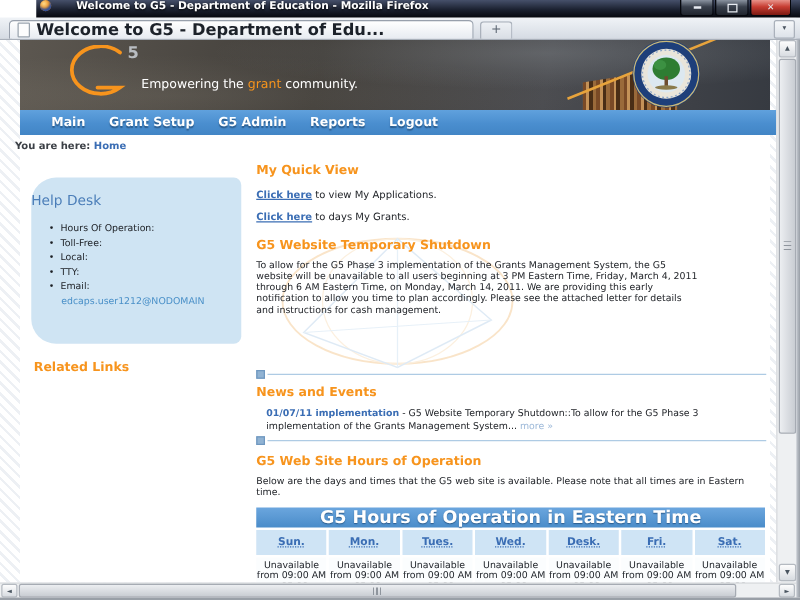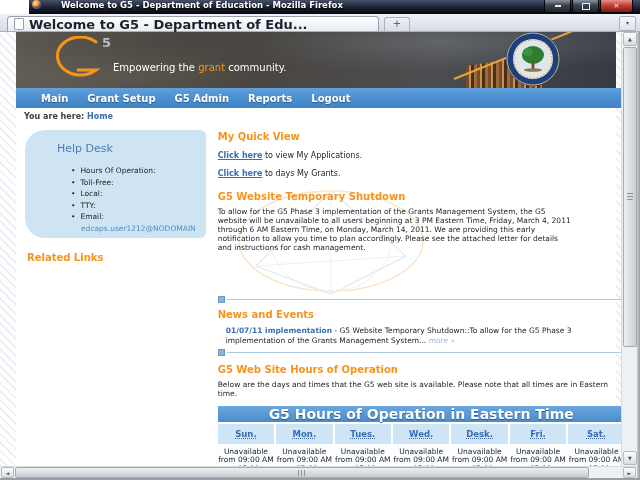--- a/index.html
+++ b/index.html
@@ -37,29 +37,29 @@
   .logo-five{position:absolute;left:86px;top:4px;color:#b9bdc2;font-size:13px;font-weight:bold;}
   .tagline{position:absolute;left:97px;top:31px;color:#fff;font-size:10px;}
   .tagline .accent{color:#f7941d;}
   .seal{position:absolute;left:488px;top:0px;}
 
   
   .nav{position:absolute;left:16px;top:57px;width:640px;height:20px;background:linear-gradient(#60a1dd,#4a8ecf 55%,#4285c5);display:flex;align-items:center;gap:19px;padding-left:25px;box-sizing:border-box;}
   .nav-item{color:#fff;font-size:10px;font-weight:bold;text-shadow:0 1px 1px #2a5a8a;cursor:pointer;white-space:nowrap;}
 
   
-  .breadcrumb{position:absolute;left:24px;top:81px;font-size:8px;color:#3c4046;font-weight:bold;}
+  .breadcrumb{position:absolute;left:12px;top:81px;font-size:8px;color:#3c4046;font-weight:bold;}
   .breadcrumb a{color:#3a6db4;text-decoration:none;font-weight:bold;}
 
   
   .cols{position:absolute;left:16px;top:95px;width:600px;display:flex;}
   .side-col{flex:0 0 168px;margin-left:9px;}
   .main-col{flex:0 0 408px;margin-left:12px;position:relative;}
 
-  .help-box{margin-top:4px;background:#cfe4f3;border-radius:20px 6px 6px 20px;padding:12px 10px 12px 32px;height:108px;box-sizing:border-box;}
+  .help-box{margin-top:16px;background:#cfe4f3;border-radius:20px 6px 6px 20px;padding:12px 10px 12px 0;height:133px;box-sizing:border-box;}
   .help-title{color:#4a7db8;font-size:11px;}
   .help-list{list-style:none;margin:10px 0 0 14px;padding:0;}
   .help-list li{font-size:7.5px;color:#1c1f24;line-height:11.5px;}
   .help-list li::before{content:"•";margin-right:5px;color:#1c1f24;}
   .help-email{font-size:7.5px;color:#4a90c8;margin-left:24px;line-height:11.5px;cursor:pointer;}
   .related-title{margin:14px 0 0 2px;color:#f7941d;font-size:10px;font-weight:bold;}
 
   .sec-title{color:#f7941d;font-size:10px;font-weight:bold;position:relative;z-index:2;}
   .qv-title{margin-top:5px;}
   .qv-row{margin-top:9px;font-size:8px;color:#1c1f24;position:relative;z-index:2;}

